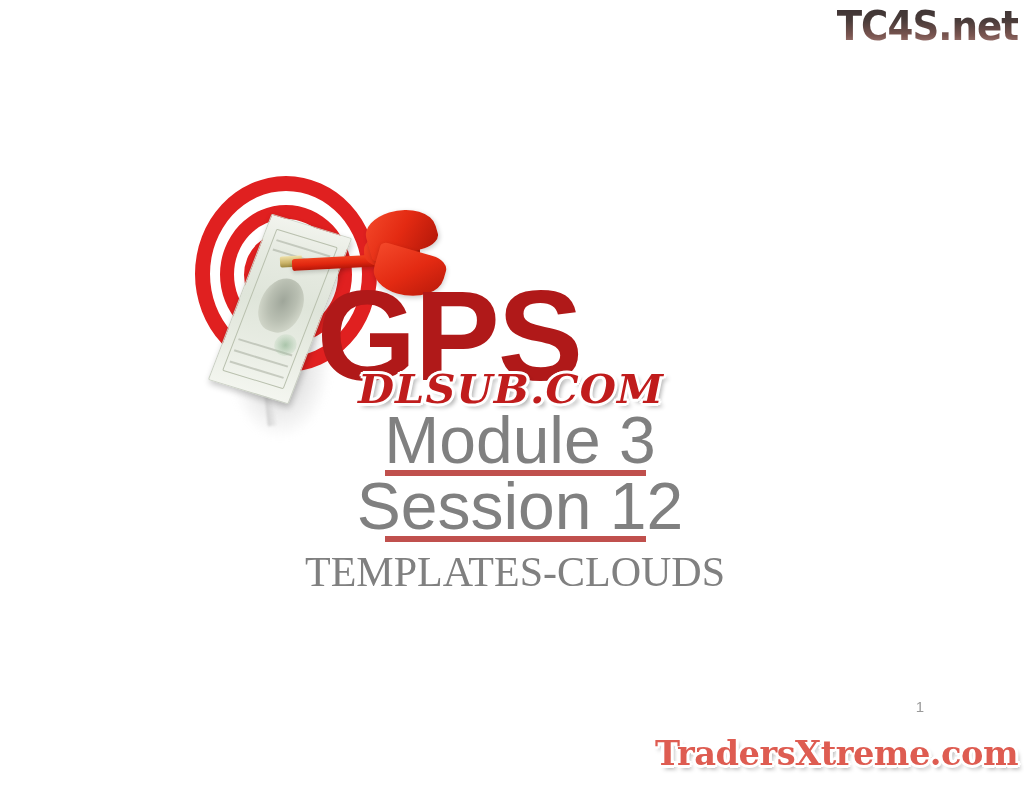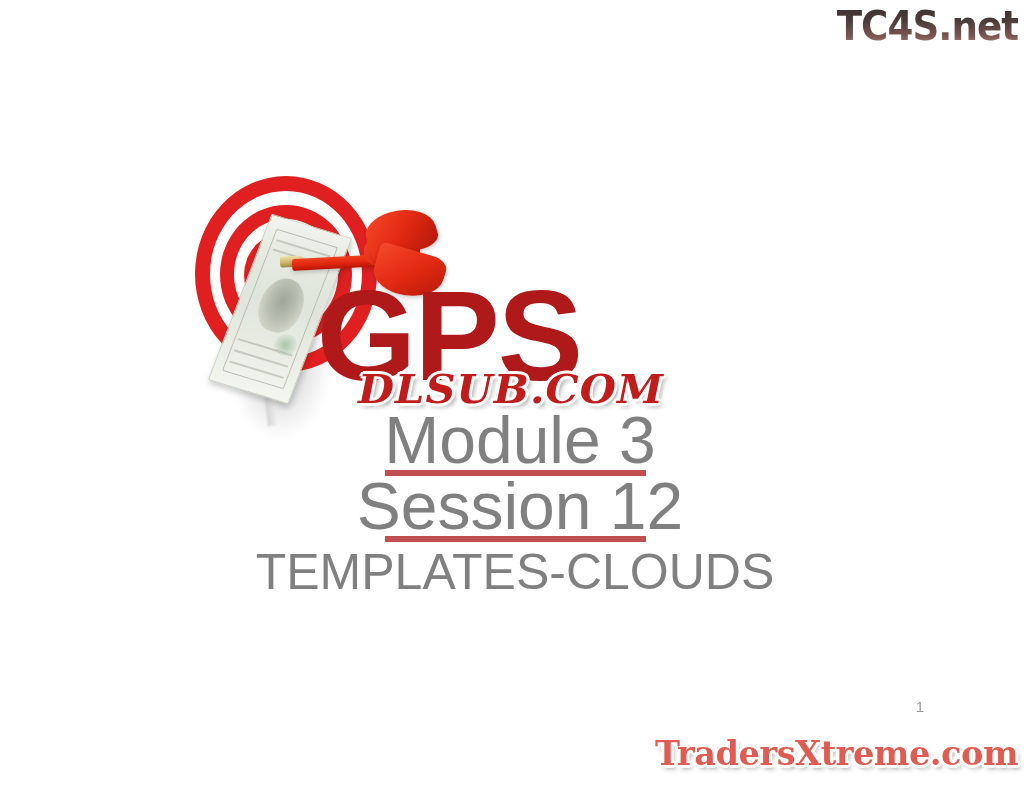--- a/index.html
+++ b/index.html
@@ -220,23 +220,24 @@
     font-weight: normal;
   }
   .sub-line {
     font-size: 66px;
     line-height: 57px;
     letter-spacing: 0px;
   }
   #line-module { padding-left: 16px; }
   #line-session { padding-left: 16px; }
   #line-topic {
-    font-size: 50px;
+    font-size: 42px;
     line-height: 56px;
     padding-left: 6px;
+    font-family: Liberation Serif, serif;
   }
   .rule {
     width: 261px;
     height: 6px;
     background: #c0504d;
     margin: 1px auto 2px auto;
   }
   #rule-1 { margin-left: 385px; }
   #rule-2 { margin-left: 385px; }
 

